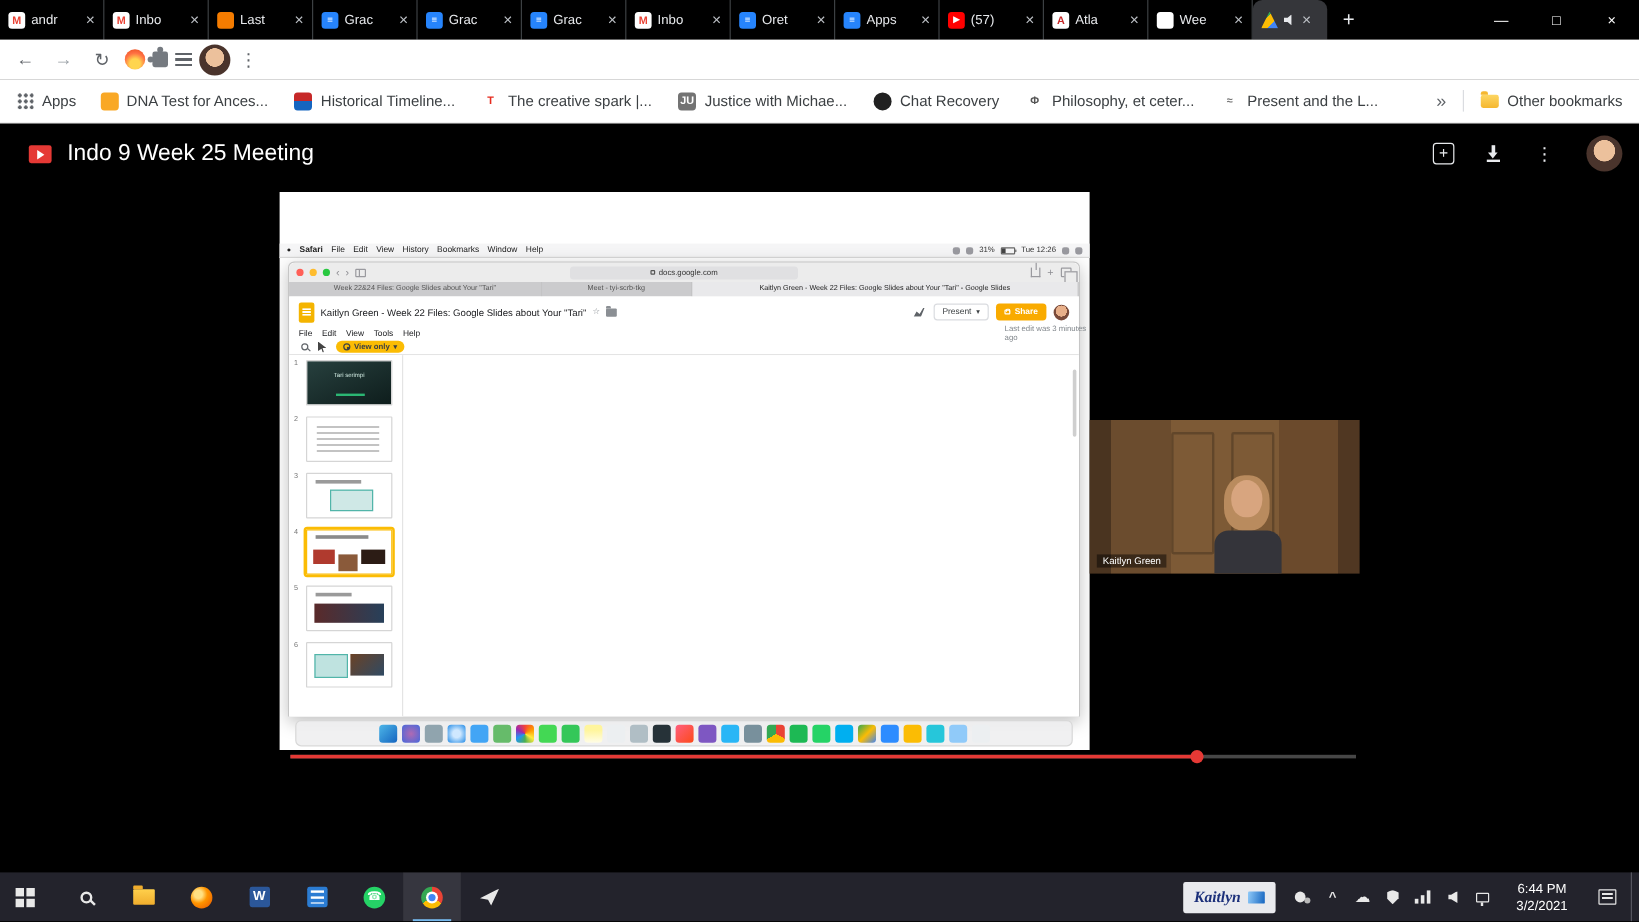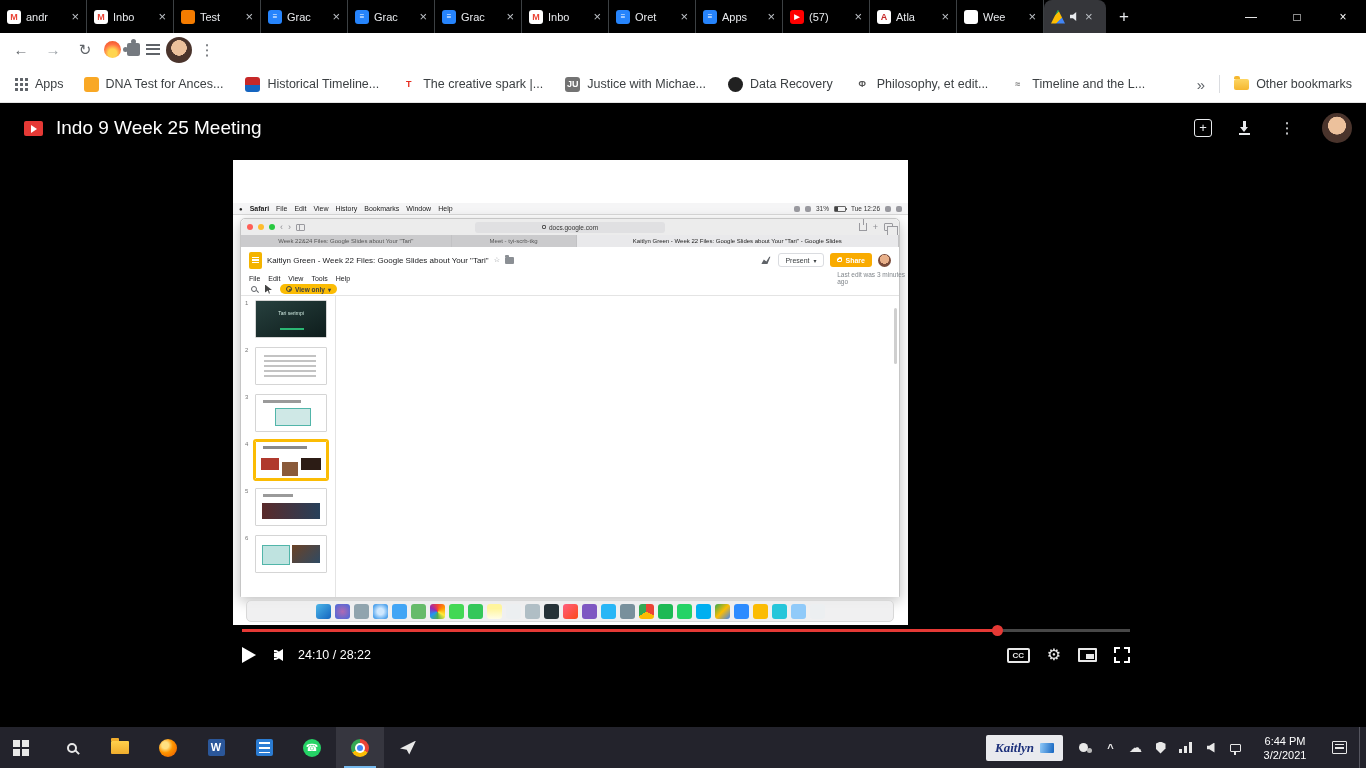--- a/index.html
+++ b/index.html
@@ -258,21 +258,21 @@
           <div class="tablabel">andr</div>
           <div class="tabclose">×</div>
         </div>
         <div class="tab">
           <div class="tabicon ti-gmail">M</div>
           <div class="tablabel">Inbo</div>
           <div class="tabclose">×</div>
         </div>
         <div class="tab">
           <div class="tabicon ti-chat"></div>
-          <div class="tablabel">Test</div>
+          <div class="tablabel">Last</div>
           <div class="tabclose">×</div>
         </div>
         <div class="tab">
           <div class="tabicon ti-docs">≡</div>
           <div class="tablabel">Grac</div>
           <div class="tabclose">×</div>
         </div>
         <div class="tab">
           <div class="tabicon ti-docs">≡</div>
           <div class="tablabel">Grac</div>
@@ -355,29 +355,29 @@
         <div class="bmitem">
           <div class="bmicon" style="background: transparent; color: rgb(230, 43, 30);">T</div>
           <div class="bmlabel">The creative spark |...</div>
         </div>
         <div class="bmitem">
           <div class="bmicon" style="background: #737373; color: rgb(255, 255, 255);">JU</div>
           <div class="bmlabel">Justice with Michae...</div>
         </div>
         <div class="bmitem">
           <div class="bmicon round" style="background: rgb(33, 33, 33); color: rgb(255, 255, 255);"></div>
-          <div class="bmlabel">Data Recovery</div>
+          <div class="bmlabel">Chat Recovery</div>
         </div>
         <div class="bmitem">
           <div class="bmicon" style="background: transparent; color: rgb(85, 85, 85);">Φ</div>
-          <div class="bmlabel">Philosophy, et edit...</div>
+          <div class="bmlabel">Philosophy, et ceter...</div>
         </div>
         <div class="bmitem">
           <div class="bmicon" style="background: transparent; color: rgb(119, 119, 119);">≈</div>
-          <div class="bmlabel">Timeline and the L...</div>
+          <div class="bmlabel">Present and the L...</div>
         </div>
       </div>
     <div class="bmright">
       <span class="overflow">»</span>
       <span class="bmdivider"></span>
       <div class="bmitem">
         <span class="i-folder-sm"></span>
         <span class="bmlabel">Other bookmarks</span>
       </div>
     </div>
@@ -543,40 +543,34 @@
             <div class="dockicon" style="background: rgb(0, 175, 240);"></div>
             <div class="dockicon" style="background: linear-gradient(135deg, rgb(52, 168, 83), rgb(251, 188, 4), rgb(66, 133, 244));"></div>
             <div class="dockicon" style="background: rgb(45, 140, 255);"></div>
             <div class="dockicon" style="background: rgb(251, 188, 4);"></div>
             <div class="dockicon" style="background: rgb(38, 198, 218);"></div>
             <div class="dockicon" style="background: rgb(144, 202, 249);"></div>
             <div class="dockicon" style="background: rgb(236, 239, 241);"></div>
           </div>
       </div>
 
+      <div class="participant">
+        <div class="doorpanel dp1"></div>
+        <div class="doorpanel dp2"></div>
+        <div class="pv-hair"></div>
+        <div class="pv-head"></div>
+        <div class="pv-body"></div>
+        <div class="pv-name">Kaitlyn Green</div>
+      </div>
     </div>
 
     <div class="pbar">
       <div class="pfill" style="width: 85%;"></div>
       <div class="pdot" style="left: calc(85% - 5px);"></div>
     </div>
-    <div class="controls">
-      <div class="i-play"></div>
-      <div style="display:flex;align-items:center">
-        <span class="i-volbig"></span>
-        <span class="vol-arc"></span>
-      </div>
-      <div class="timetext">24:10 / 28:22</div>
-      <div class="ctl-right">
-        <div class="i-cc">CC</div>
-        <div class="i-gear">⚙</div>
-        <div class="i-mini"></div>
-        <div class="i-full"></div>
-      </div>
-    </div>
   </div>
 
   <div class="taskbar">
     <div class="tbapps">
         <div class="tbslot">
           <div class="i-win"></div>
         </div>
         <div class="tbslot">
           <div class="i-search"></div>
         </div>

